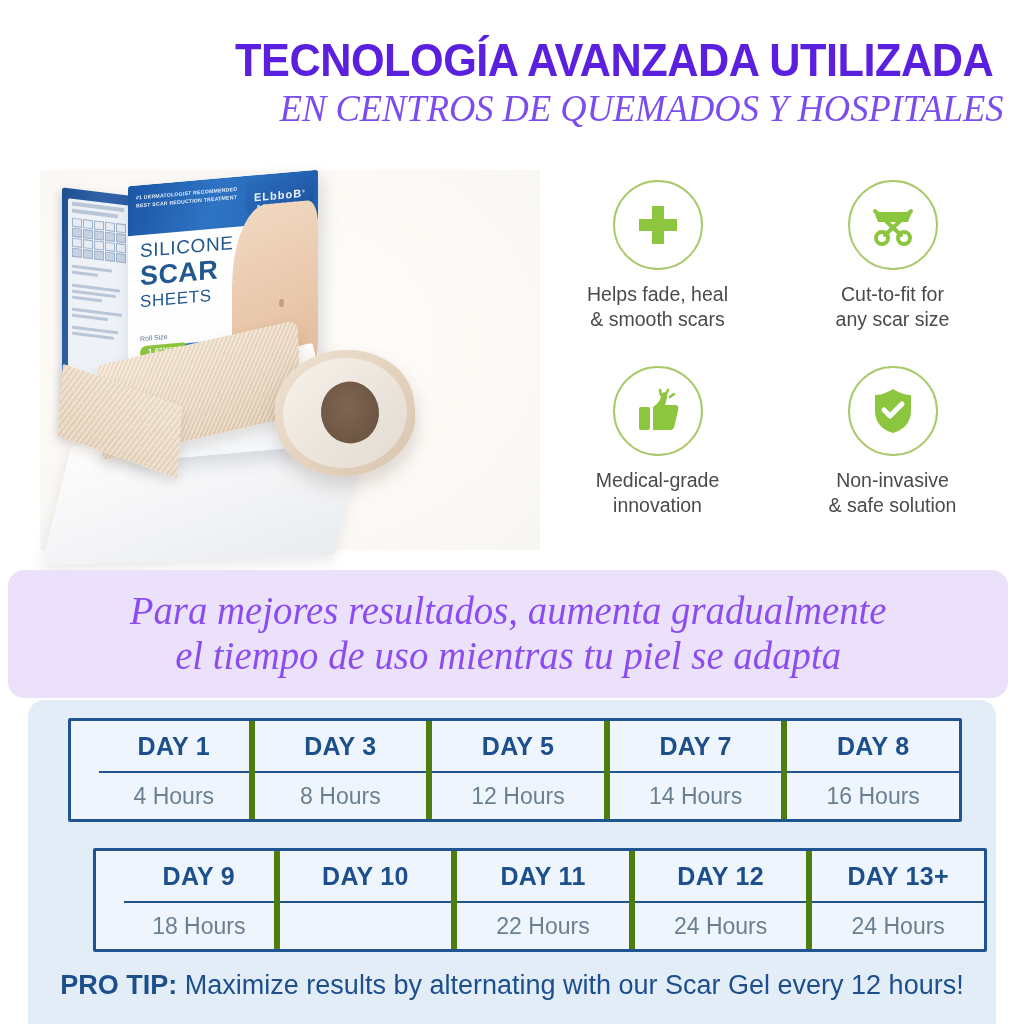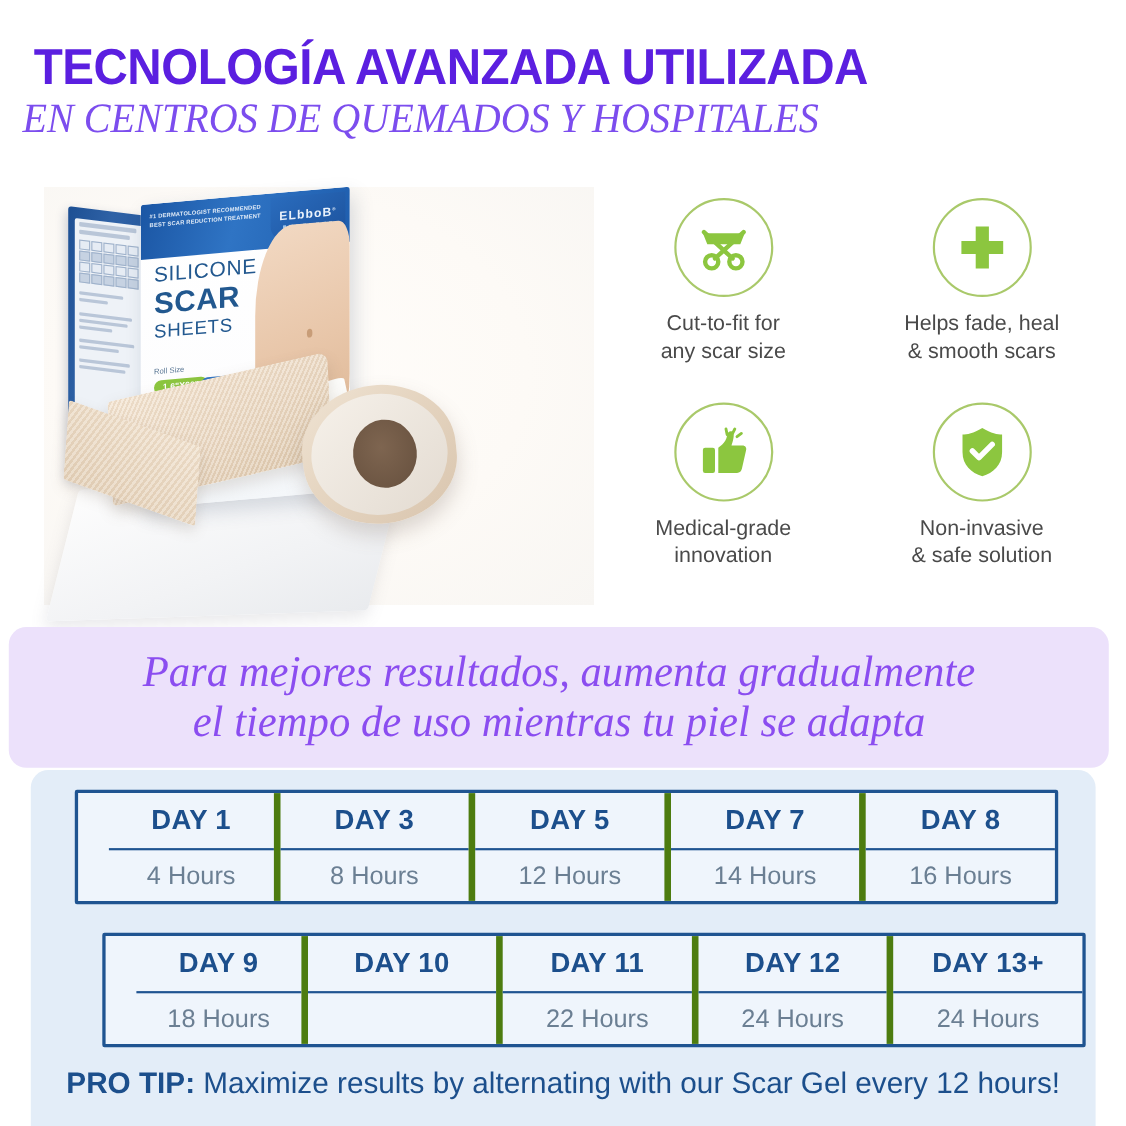--- a/index.html
+++ b/index.html
@@ -5,21 +5,21 @@
   html,body{margin:0;padding:0;}
   body{
     width:1024px;height:1024px;overflow:hidden;
     background:#ffffff;
     font-family:"Liberation Sans", sans-serif;
     -webkit-font-smoothing:antialiased;
   }
   .page{position:relative;width:1024px;height:1024px;background:#ffffff;}
 
   
-  .header{position:absolute;left:0;top:36px;width:1024px;text-align:left;}
+  .header{position:absolute;left:0;top:36px;width:1024px;text-align:right;}
   .headline{
     font-family:"Liberation Sans", sans-serif;
     font-weight:bold;
     font-size:46px;
     letter-spacing:-0.5px;
     color:#5B1FE0;
     line-height:1.05;
     transform:scaleX(0.94);
     transform-origin:center center;
     white-space:nowrap;
@@ -298,43 +298,43 @@
       <div class="roll">
         <div class="roll-edge"></div>
         <div class="roll-core"></div>
       </div>
     </div>
 
     <div class="benefits">
 
       <div class="benefit">
         <div class="bicon">
+          <svg width="46" height="46" viewBox="0 0 46 46" aria-hidden="true">
+            <path d="M17 4 H29 V17 H42 V29 H29 V42 H17 V29 H4 V17 H17 Z" fill="#8CC63F"></path>
+          </svg>
+        </div>
+        <div class="btext">
+          <div>Helps fade, heal</div>
+          <div>&amp; smooth scars</div>
+        </div>
+      </div>
+
+      <div class="benefit">
+        <div class="bicon">
           <svg width="50" height="44" viewBox="0 0 50 44" aria-hidden="true">
             <path d="M6 9 L44 9 L40 19 L10 19 Z" fill="#8CC63F"></path>
             <path d="M7 8 L33 32" stroke="#8CC63F" stroke-width="4" stroke-linecap="round" fill="none"></path>
             <path d="M43 8 L17 32" stroke="#8CC63F" stroke-width="4" stroke-linecap="round" fill="none"></path>
             <circle cx="14" cy="35" r="6" fill="none" stroke="#8CC63F" stroke-width="4"></circle>
             <circle cx="36" cy="35" r="6" fill="none" stroke="#8CC63F" stroke-width="4"></circle>
           </svg>
         </div>
         <div class="btext">
           <div>Cut-to-fit for</div>
           <div>any scar size</div>
-        </div>
-      </div>
-
-      <div class="benefit">
-        <div class="bicon">
-          <svg width="46" height="46" viewBox="0 0 46 46" aria-hidden="true">
-            <path d="M17 4 H29 V17 H42 V29 H29 V42 H17 V29 H4 V17 H17 Z" fill="#8CC63F"></path>
-          </svg>
-        </div>
-        <div class="btext">
-          <div>Helps fade, heal</div>
-          <div>&amp; smooth scars</div>
         </div>
       </div>
 
       <div class="benefit">
         <div class="bicon">
           <svg width="48" height="48" viewBox="0 0 48 48" aria-hidden="true">
             <rect x="5" y="20" width="11" height="23" rx="2" fill="#8CC63F"></rect>
             <path d="M19 43 V20 C19 20 26 16 27 9 C27.5 5 31 4 32.5 6.5 C34 9 32 15 31 18 H41 C43.5 18 45 20 44.2 22.5 L40.5 39 C40 41.5 38.5 43 36 43 Z" fill="#8CC63F"></path>
             <path d="M26 3 L27 8" stroke="#8CC63F" stroke-width="2.6" stroke-linecap="round"></path>
             <path d="M34 3 L32 7" stroke="#8CC63F" stroke-width="2.6" stroke-linecap="round"></path>

